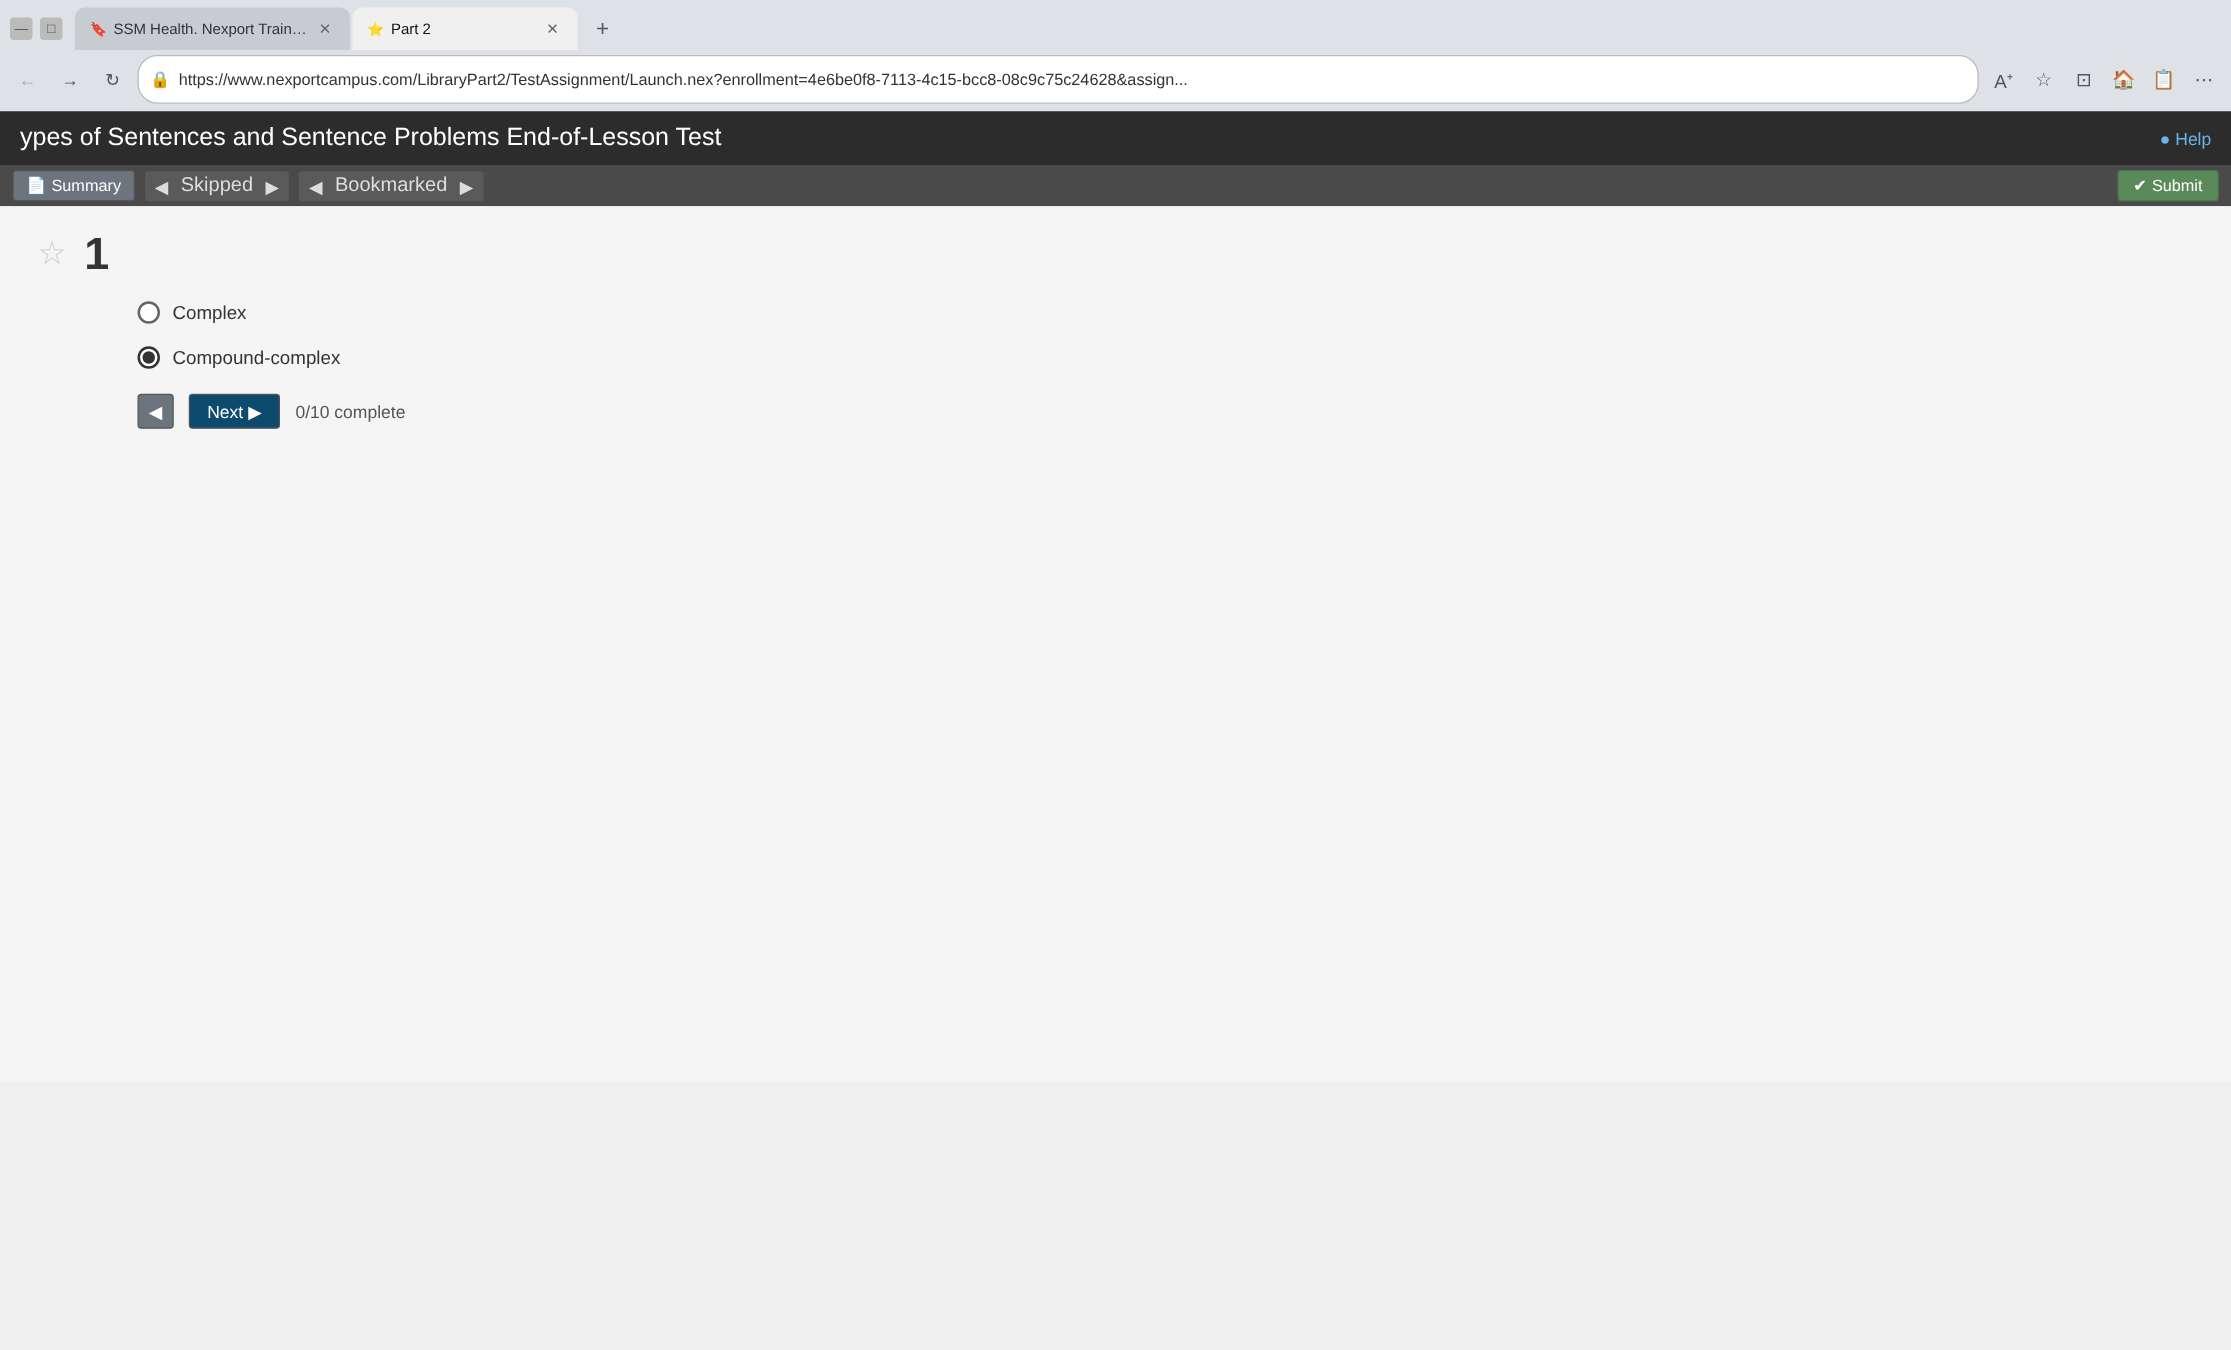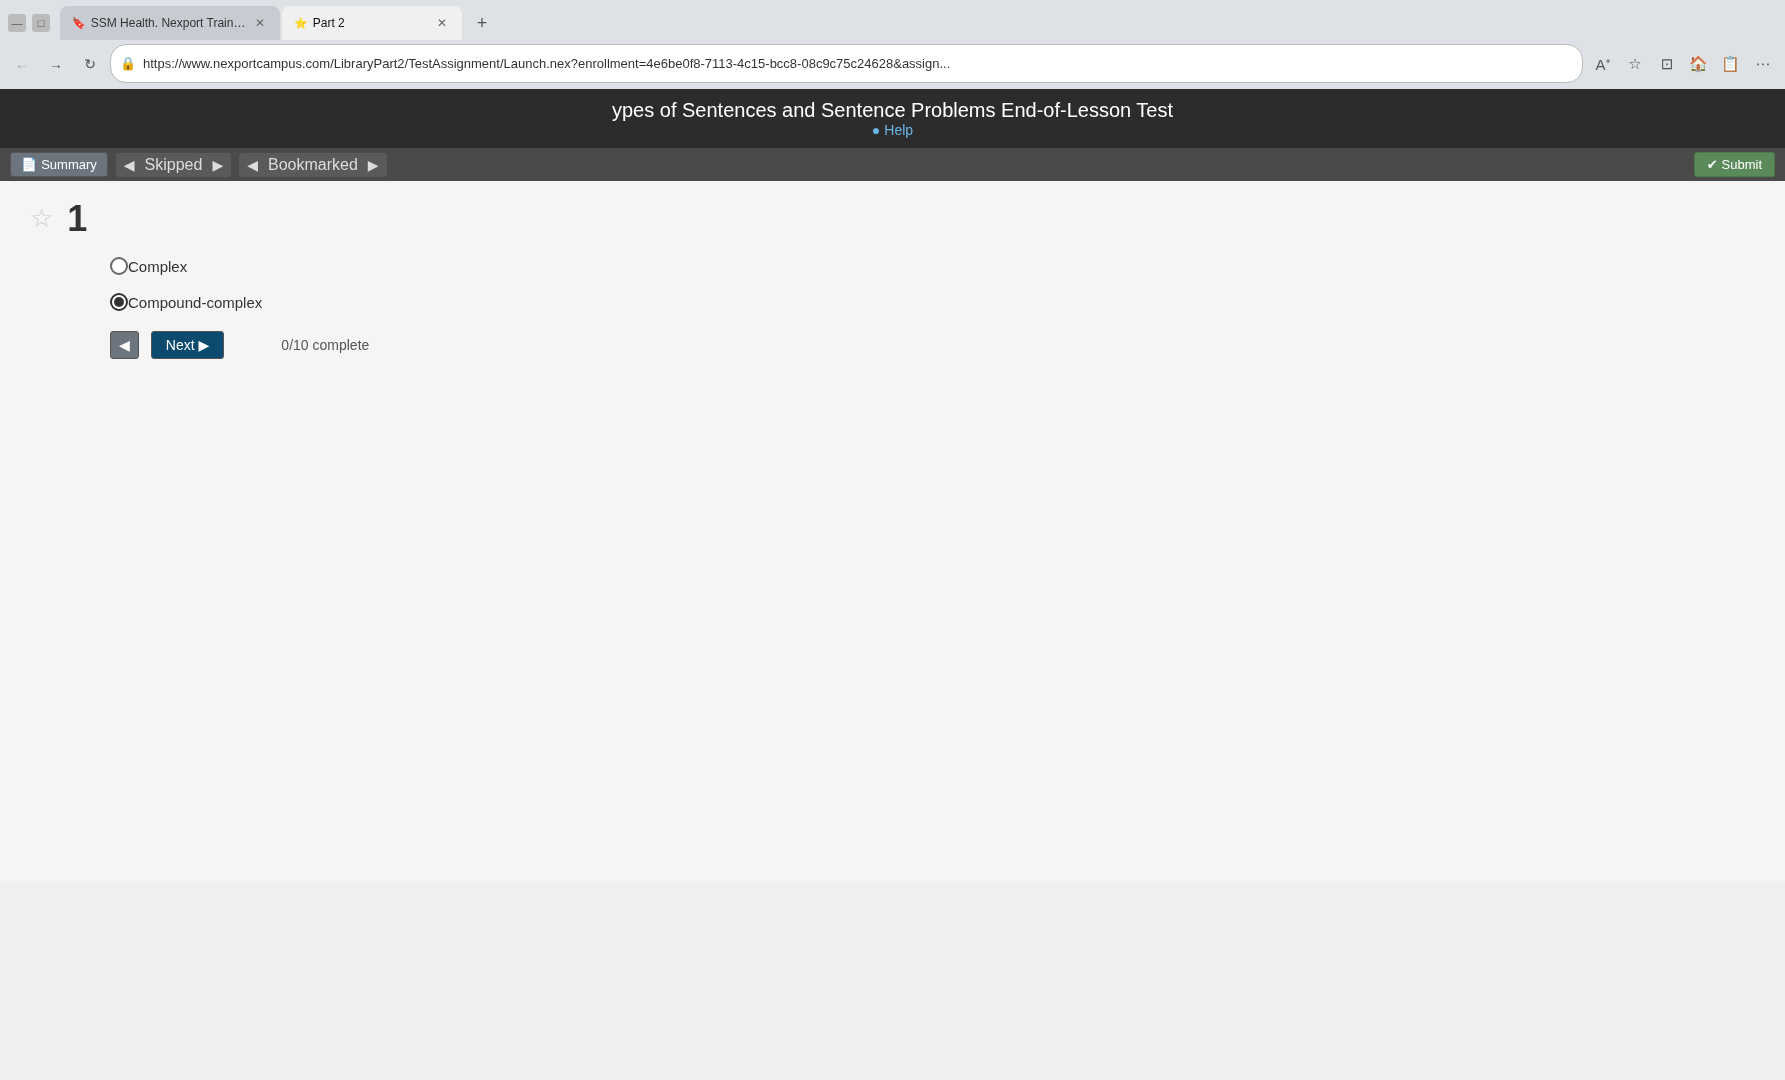--- a/index.html
+++ b/index.html
@@ -176,21 +176,20 @@
     
     .page-title-bar {
       background: #2c2c2c;
       color: #fff;
       padding: 10px 16px;
       font-size: 20px;
       font-weight: normal;
       display: flex;
       align-items: center;
       justify-content: space-between;
-      flex-direction: column;
     }
     .page-title-text {
       font-size: 20px;
       color: #fff;
     }
     .help-link {
       color: #6ab4e8;
       font-size: 14px;
       cursor: pointer;
       text-decoration: none;
@@ -306,20 +305,21 @@
     }
 
     .options-container {
       margin-left: 80px;
       margin-top: 10px;
     }
 
     .option-item {
       display: flex;
       align-items: center;
+      gap: 10px;
       margin-bottom: 18px;
       cursor: pointer;
     }
 
     .radio-btn {
       width: 18px;
       height: 18px;
       border-radius: 50%;
       border: 2px solid #666;
       background: #fff;
@@ -375,21 +375,20 @@
       font-size: 14px;
       cursor: pointer;
       display: flex;
       align-items: center;
       gap: 4px;
     }
 
     .progress-text {
       font-size: 14px;
       color: #555;
-      margin-left: 45px;
     }
   </style>
 </head>
 <body>
 
 <div class="browser-chrome">
 
   <div class="tab-bar">
     <div class="window-controls">
       <button class="win-btn">—</button>

